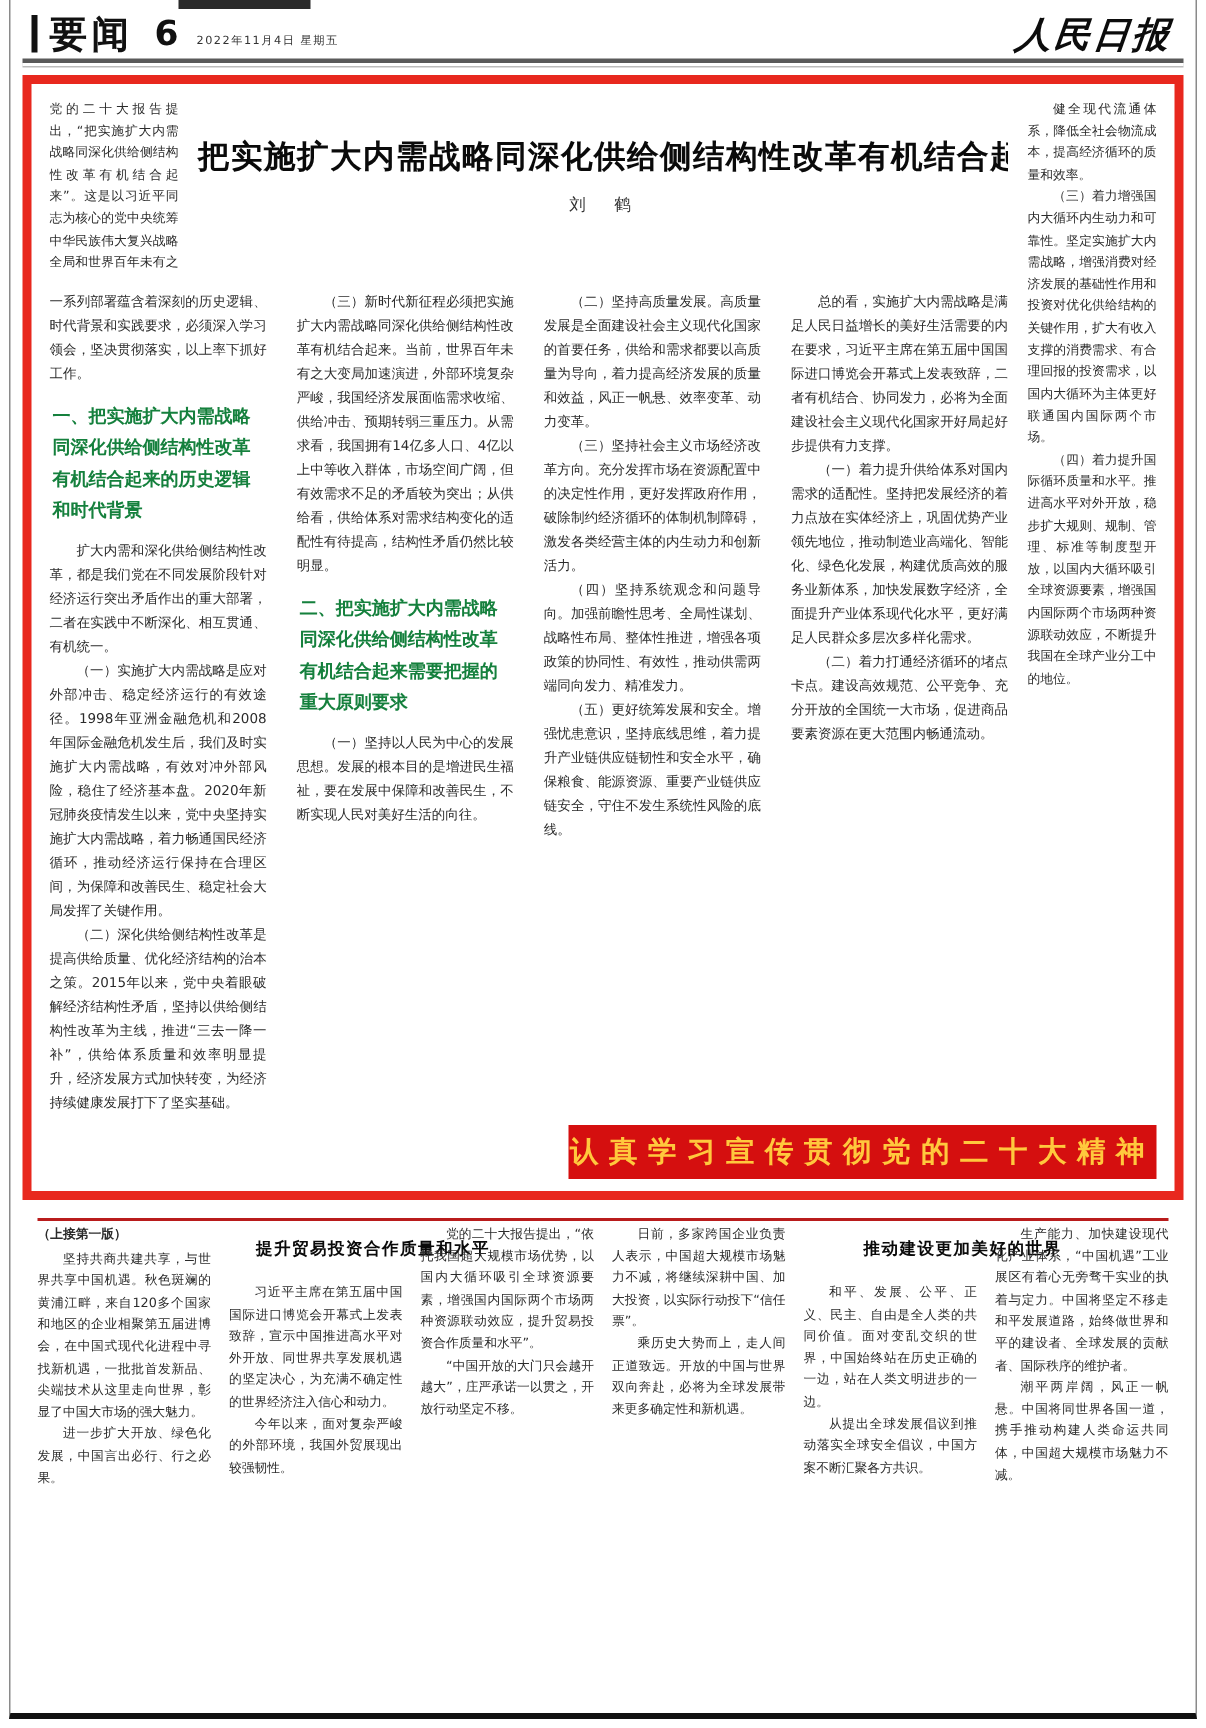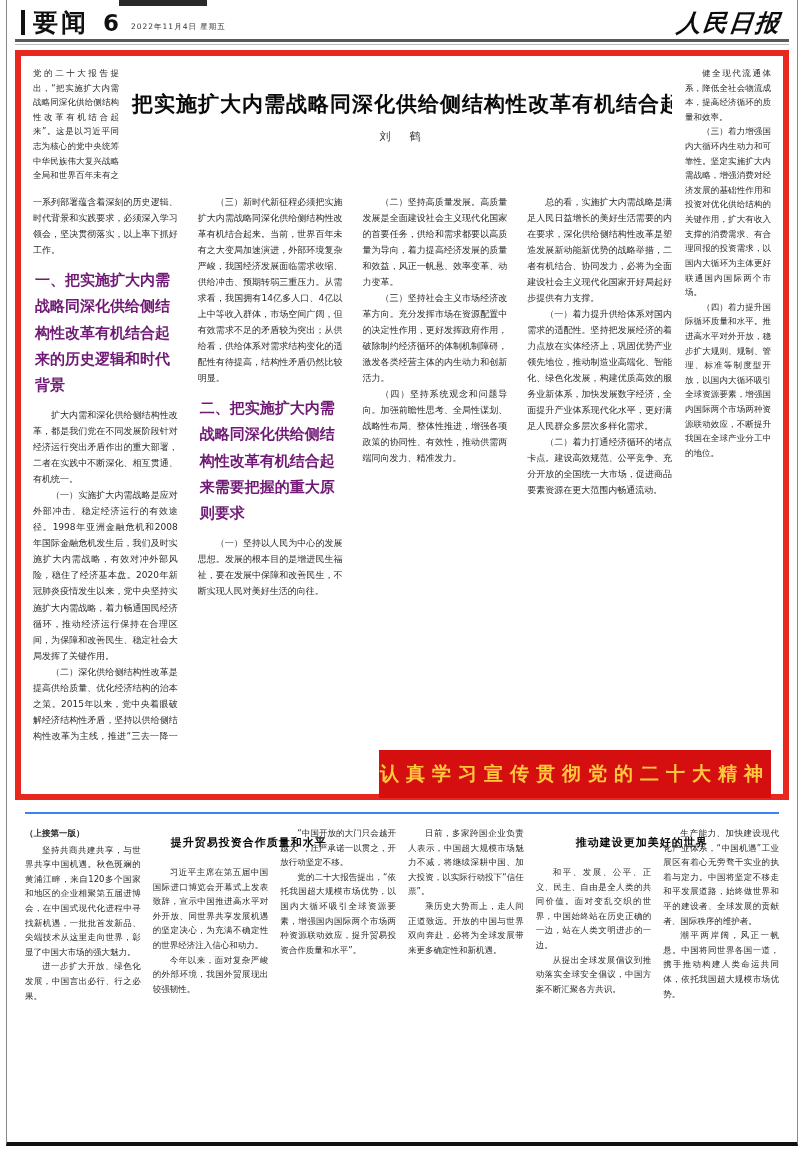--- a/index.html
+++ b/index.html
@@ -33,29 +33,29 @@
   .ncol.right { height:100%; }
   .hwrap { flex:1; text-align:center; min-width:0; }
   h1.headline { font-size:21px; font-weight:bold; color:#0a0a0a; letter-spacing:1px; white-space:nowrap;
                 margin-top:26px; line-height:1.2; }
   .byline { margin-top:12px; font-size:11px; color:#333; letter-spacing:4px; }
 
   .cols { flex:1; display:flex; gap:20px; margin-top:10px; overflow:hidden; min-height:0; }
   .col { flex:1; font-size:9px; line-height:1.78; text-align:justify; color:#2b2b2b; overflow:visible; min-width:0; }
   .col p, .ncol p { text-indent:2em; }
   p.lead { text-indent:0; }
-  .sec-h { font-weight:bold; font-size:15px; line-height:1.75; color:#701a75; margin:9px 2px; text-align:left; }
+  .sec-h { font-weight:bold; font-size:12px; line-height:1.75; color:#15803d; margin:9px 2px; text-align:left; }
 
   .banner-row { height:36px; margin-top:6px; display:flex; justify-content:flex-end; flex-shrink:0; }
-  .banner { width:392px; height:48px; background:var(--banner-bg,#d50f0f); color:var(--banner-gold,#ffc83d);
+  .banner { width:392px; height:36px; background:var(--banner-bg,#d50f0f); color:var(--banner-gold,#ffc83d);
             font-size:19px; font-weight:bold; letter-spacing:7px; display:flex; align-items:center;
             justify-content:center; white-space:nowrap; }
 
   
-  .bottom { margin:12px 18px 0 18px; border-top:2px solid #3b82f6; padding-top:12px;
+  .bottom { margin:12px 18px 0 18px; border-top:2px solid #b91c1c; padding-top:2px;
             height:296px; overflow:hidden; display:flex; gap:12px; }
   .bcol { flex:1; font-size:8.5px; line-height:1.72; text-align:justify; color:#2b2b2b; min-width:0; }
   .bcol p { text-indent:2em; }
   .cont-label { font-weight:bold; text-indent:0 !important; margin-bottom:2px; }
   .b-h { font-weight:bold; font-size:11px; color:#0a0a0a; white-space:nowrap; text-align:center;
          margin:8px 0 12px 0; letter-spacing:1px; }
   .b-h.h1 { margin-left:18px; }
   .b-h.h2 { margin-left:40px; }
 </style>
 </head>
@@ -101,25 +101,26 @@
             <div class="sec-h">二、把实施扩大内需战略同深化供给侧结构性改革有机结合起来需要把握的重大原则要求</div>
             <div>
                 <p>（一）坚持以人民为中心的发展思想。发展的根本目的是增进民生福祉，要在发展中保障和改善民生，不断实现人民对美好生活的向往。</p>
               </div>
           </div>
           <div class="col">
             <div>
                 <p>（二）坚持高质量发展。高质量发展是全面建设社会主义现代化国家的首要任务，供给和需求都要以高质量为导向，着力提高经济发展的质量和效益，风正一帆悬、效率变革、动力变革。</p>
                 <p>（三）坚持社会主义市场经济改革方向。充分发挥市场在资源配置中的决定性作用，更好发挥政府作用，破除制约经济循环的体制机制障碍，激发各类经营主体的内生动力和创新活力。</p>
                 <p>（四）坚持系统观念和问题导向。加强前瞻性思考、全局性谋划、战略性布局、整体性推进，增强各项政策的协同性、有效性，推动供需两端同向发力、精准发力。</p>
+                <p>（五）更好统筹发展和安全。增强忧患意识，坚持底线思维，着力提升产业链供应链韧性和安全水平，确保粮食、能源资源、重要产业链供应链安全，守住不发生系统性风险的底线。</p>
               </div>
           </div>
           <div class="col">
             <div>
-                <p>总的看，实施扩大内需战略是满足人民日益增长的美好生活需要的内在要求，深化供给侧结构性改革是塑造发展新动能新优势的战略举措，二者有机结合、协同发力，必将为全面建设社会主义现代化国家开好局起好步提供有力支撑。</p>
+                <p>总的看，实施扩大内需战略是满足人民日益增长的美好生活需要的内在要求，习近平主席在第五届中国国际进口博览会开幕式上发表致辞，二者有机结合、协同发力，必将为全面建设社会主义现代化国家开好局起好步提供有力支撑。</p>
               </div>
             <div>
                 <p>（一）着力提升供给体系对国内需求的适配性。坚持把发展经济的着力点放在实体经济上，巩固优势产业领先地位，推动制造业高端化、智能化、绿色化发展，构建优质高效的服务业新体系，加快发展数字经济，全面提升产业体系现代化水平，更好满足人民群众多层次多样化需求。</p>
                 <p>（二）着力打通经济循环的堵点卡点。建设高效规范、公平竞争、充分开放的全国统一大市场，促进商品要素资源在更大范围内畅通流动。</p>
               </div>
           </div>
         </div>
       </div>
       <div class="ncol right">
         <div>
@@ -144,37 +145,37 @@
     </div>
     <div class="bcol">
       <div class="b-h h1">提升贸易投资合作质量和水平</div>
       <div>
           <p>习近平主席在第五届中国国际进口博览会开幕式上发表致辞，宣示中国推进高水平对外开放、同世界共享发展机遇的坚定决心，为充满不确定性的世界经济注入信心和动力。</p>
           <p>今年以来，面对复杂严峻的外部环境，我国外贸展现出较强韧性。</p>
         </div>
     </div>
     <div class="bcol">
       <div>
+          <p>党的二十大报告提出，“依托我国超大规模市场优势，以国内大循环吸引全球资源要素，增强国内国际两个市场两种资源联动效应，提升贸易投资合作质量和水平”。</p>
           <p>“中国开放的大门只会越开越大”，庄严承诺一以贯之，开放行动坚定不移。</p>
-          <p>党的二十大报告提出，“依托我国超大规模市场优势，以国内大循环吸引全球资源要素，增强国内国际两个市场两种资源联动效应，提升贸易投资合作质量和水平”。</p>
         </div>
     </div>
     <div class="bcol">
       <div>
           <p>日前，多家跨国企业负责人表示，中国超大规模市场魅力不减，将继续深耕中国、加大投资，以实际行动投下“信任票”。</p>
           <p>乘历史大势而上，走人间正道致远。开放的中国与世界双向奔赴，必将为全球发展带来更多确定性和新机遇。</p>
         </div>
     </div>
     <div class="bcol">
       <div class="b-h h2">推动建设更加美好的世界</div>
       <div>
           <p>和平、发展、公平、正义、民主、自由是全人类的共同价值。面对变乱交织的世界，中国始终站在历史正确的一边，站在人类文明进步的一边。</p>
           <p>从提出全球发展倡议到推动落实全球安全倡议，中国方案不断汇聚各方共识。</p>
         </div>
     </div>
     <div class="bcol">
       <div>
           <p>生产能力、加快建设现代化产业体系，“中国机遇”工业展区有着心无旁骛干实业的执着与定力。中国将坚定不移走和平发展道路，始终做世界和平的建设者、全球发展的贡献者、国际秩序的维护者。</p>
-          <p>潮平两岸阔，风正一帆悬。中国将同世界各国一道，携手推动构建人类命运共同体，依托我国超大规模市场优势。</p>
+          <p>潮平两岸阔，风正一帆悬。中国将同世界各国一道，携手推动构建人类命运共同体，中国超大规模市场魅力不减。</p>
         </div>
     </div>
   </section>
 </div>
 
 </body></html>

